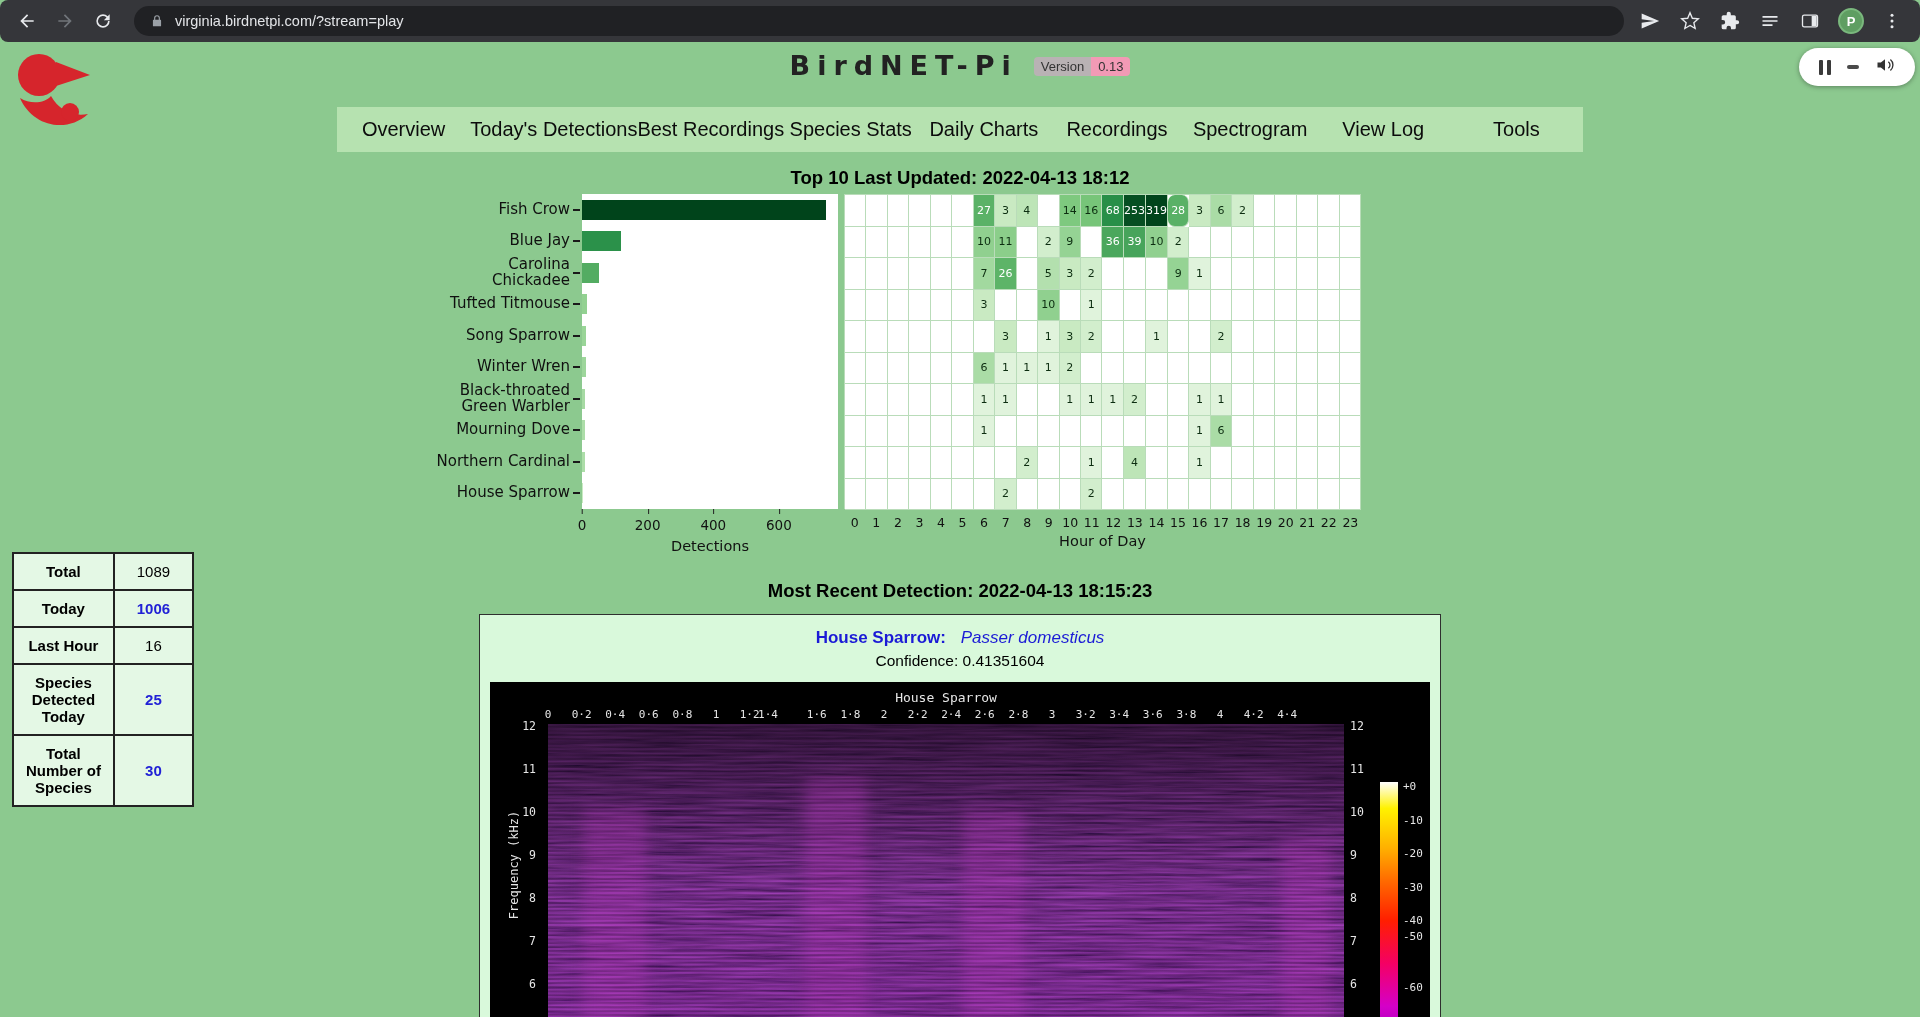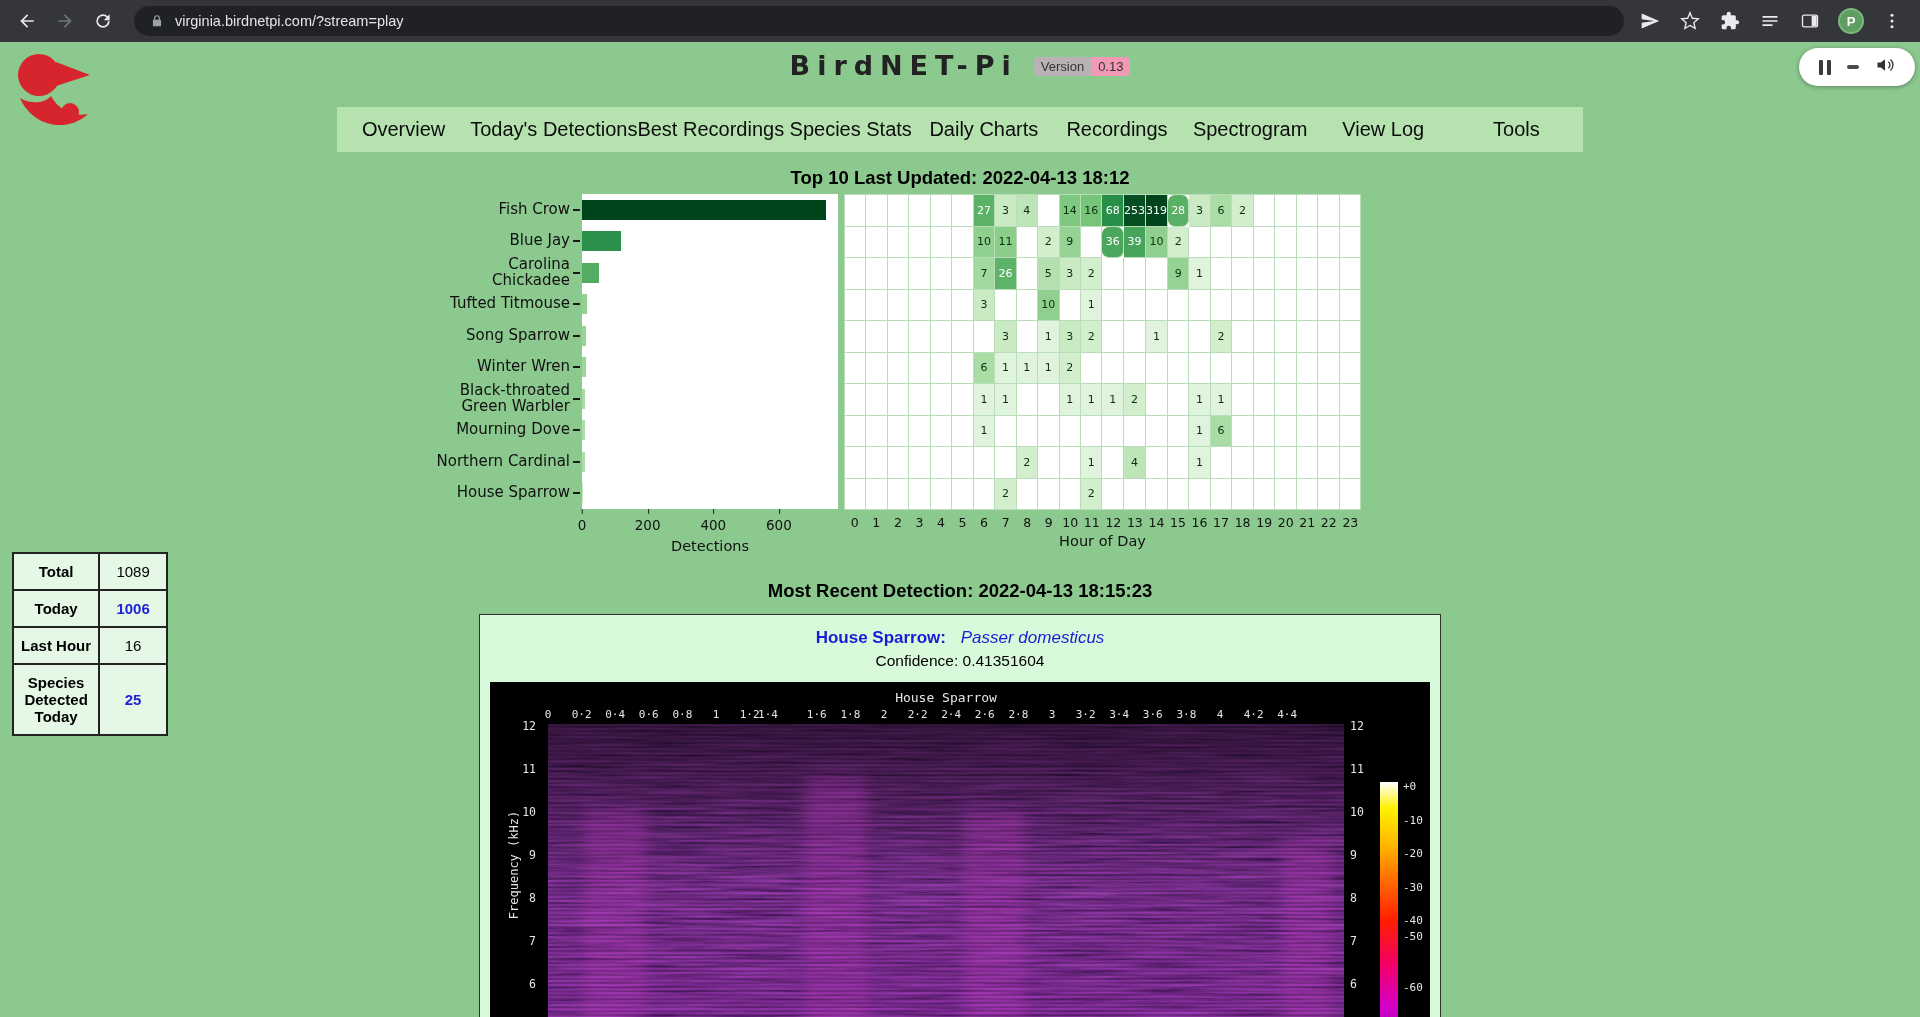--- a/index.html
+++ b/index.html
@@ -1,21 +1,21 @@
 <!DOCTYPE html>
 <html><head>
 <meta charset="utf-8">
 <style>
   * { box-sizing: border-box; margin: 0; padding: 0; }
   html, body { width: 1920px; height: 1017px; overflow: hidden; }
   body { font-family: "Liberation Sans", sans-serif; background: #8cc98f; position: relative; }
 
   
   .browser-bar { position: absolute; top: 0; left: 0; right: 0; height: 42px; background: #35363a;
-    display: flex; align-items: center; gap: 4px; padding: 0 10px; z-index: 60; }
+    display: flex; align-items: center; gap: 4px; padding: 0 10px; z-index: 60; border-radius: 8px; }
   .bicon { width: 34px; height: 34px; display: flex; align-items: center; justify-content: center; border-radius: 50%; flex: 0 0 auto; }
   .bicon svg { width: 20px; height: 20px; }
   .url-pill { flex: 1; height: 30px; background: #202124; border-radius: 15px; display: flex; align-items: center;
     padding: 0 14px; gap: 9px; margin: 0 10px; }
   .url-text { color: #e3e5e8; font-size: 14.5px; }
   .right-icons { display: flex; align-items: center; gap: 16px; padding-right: 6px; }
   .right-icons .bicon { width: 24px; height: 24px; }
   .avatar { width: 26px; height: 26px; border-radius: 50%; background: #5f9e62; color: #fff; font-size: 13px;
     font-weight: bold; display: flex; align-items: center; justify-content: center; border: 2px solid #7ab87d; }
 
@@ -61,21 +61,21 @@
   .bx-tick::before { content: ''; position: absolute; top: -8px; left: 50%; width: 1px; height: 5px; background: #222; }
   .heat-grid { width: 517px; height: 315px; background: #fff; display: grid;
     grid-template-columns: repeat(24, 1fr); grid-auto-rows: 31.5px; border-left: 1px solid #b9dcb9; border-top: 1px solid #b9dcb9; }
   .hcell { border-right: 1px solid #b9dcb9; border-bottom: 1px solid #b9dcb9; display: flex;
     align-items: center; justify-content: center; font-size: 11px; }
   .hour-axis { display: flex; padding-top: 6px; }
   .hour-axis span { flex: 1; text-align: center; font-size: 12.5px; color: #111; }
   .axis-caption { text-align: center; font-size: 14.5px; color: #111; padding-top: 3px; }
 
   
-  .stats-table { position: absolute; left: 12px; top: 552px; width: 156px; border-collapse: collapse;
+  .stats-table { position: absolute; left: 12px; top: 552px; width: 182px; border-collapse: collapse;
     background: #e4f8e5; z-index: 20; }
   .stats-table td { border: 2px solid #222; padding: 9px 5px; text-align: center; font-size: 15px; color: #000; }
   .stat-label { font-weight: bold; width: 56%; }
   .stat-value.link { color: #2121d6; font-weight: bold; cursor: pointer; }
 
   
   .detect-panel { width: 962px; margin: 12px auto 0; background: #d9f9db; border: 1px solid #2f2f2f;
     text-align: center; padding: 13px 0 20px; }
   .det-line { font-size: 17px; }
   .det-species { color: #1b1bd6; font-weight: bold; cursor: pointer; }
@@ -331,21 +331,21 @@
           <div class="hcell"></div>
           <div class="hcell"></div>
           <div class="hcell"></div>
           <div class="hcell"></div>
           <div class="hcell" style="background: rgb(144, 208, 143); color: rgb(12, 45, 16);">10</div>
           <div class="hcell" style="background: rgb(139, 206, 138); color: rgb(12, 45, 16);">11</div>
           <div class="hcell"></div>
           <div class="hcell" style="background: rgb(210, 238, 205); color: rgb(12, 45, 16);">2</div>
           <div class="hcell" style="background: rgb(149, 211, 148); color: rgb(12, 45, 16);">9</div>
           <div class="hcell"></div>
-          <div class="hcell" style="background: rgb(75, 167, 93); color: rgb(255, 255, 255); border-radius: 7px;">36</div>
+          <div class="hcell" style="background: rgb(75, 167, 93); color: rgb(255, 255, 255);">36</div>
           <div class="hcell" style="background: rgb(71, 164, 91); color: rgb(255, 255, 255);">39</div>
           <div class="hcell" style="background: rgb(144, 208, 143); color: rgb(12, 45, 16);">10</div>
           <div class="hcell" style="background: rgb(210, 238, 205); color: rgb(12, 45, 16);">2</div>
           <div class="hcell"></div>
           <div class="hcell"></div>
           <div class="hcell"></div>
           <div class="hcell"></div>
           <div class="hcell"></div>
           <div class="hcell"></div>
           <div class="hcell"></div>
@@ -583,20 +583,24 @@
           <td class="stat-label">Today</td>
           <td class="stat-value link">1006</td>
         </tr>
         <tr>
           <td class="stat-label">Last Hour</td>
           <td class="stat-value">16</td>
         </tr>
         <tr>
           <td class="stat-label">Species Detected Today</td>
           <td class="stat-value link">25</td>
+        </tr>
+        <tr>
+          <td class="stat-label">Total Number of Species</td>
+          <td class="stat-value link">30</td>
         </tr>
       </tbody>
   </table>
 
   <div class="h-center h-recent">Most Recent Detection: 2022-04-13 18:15:23</div>
 
   <div class="detect-panel">
     <div class="det-line">
       <span class="det-species">House Sparrow:</span>
       <span class="det-sci">Passer domesticus</span>

